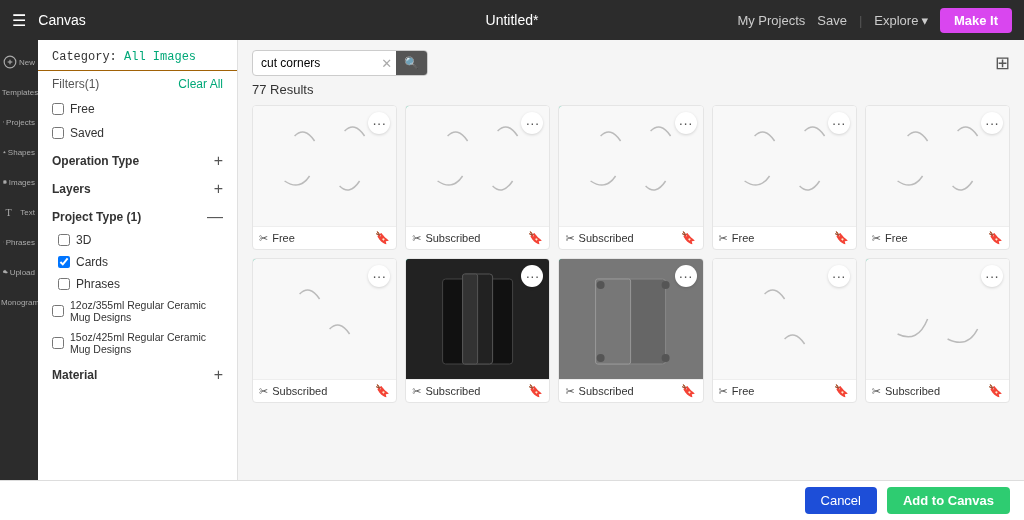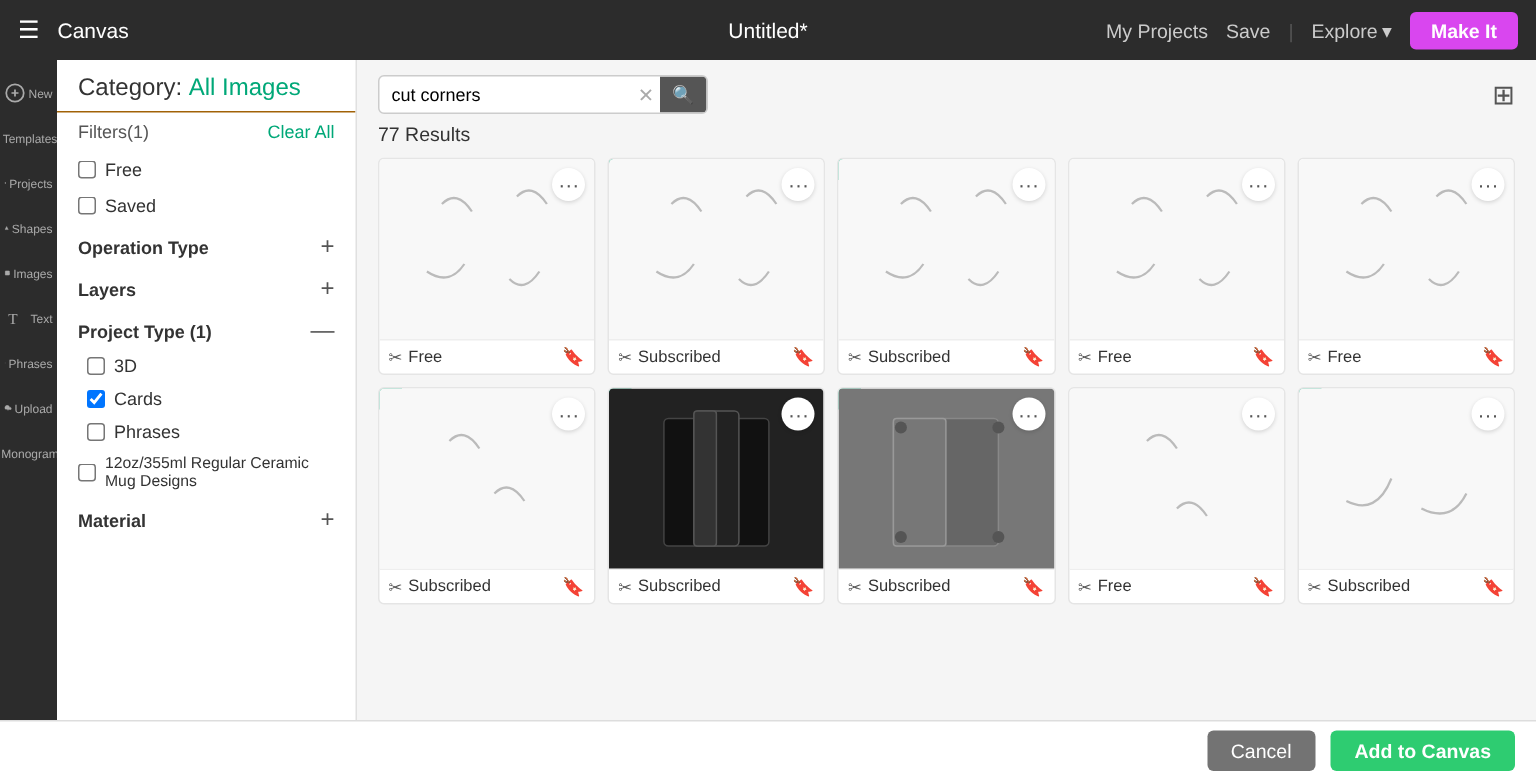--- a/index.html
+++ b/index.html
@@ -51,22 +51,23 @@
       width: 200px;
       background: #fff;
       border-right: 1px solid #e0e0e0;
       display: flex;
       flex-direction: column;
       overflow-y: auto;
       flex-shrink: 0;
     }
     .filter-sidebar-header {
       padding: 10px 14px 6px;
-      font-size: 16px;
+      font-size: 12px;
       color: #333;
+      font-family: Liberation Mono, monospace;
     }
     .filter-sidebar-header .cat-label { color: #333; }
     .filter-sidebar-header .cat-value { color: #00a878; font-weight: 500; }
     .filter-row {
       display: flex; justify-content: space-between;
       padding: 6px 14px;
       border-top: 1px solid #a16207;
     }
     .filter-clear { font-size: 12px; color: #00a878; cursor: pointer; }
     .filter-count { font-size: 12px; color: #555; }
@@ -95,21 +96,21 @@
       display: flex;
       flex-direction: column;
       overflow: hidden;
     }
     .search-bar-row {
       display: flex; align-items: center; justify-content: space-between;
       padding: 10px 14px 6px;
     }
     .search-input-wrap {
       display: flex; align-items: center; border: 1px solid #ccc; border-radius: 4px;
-      background: #fff; overflow: hidden; width: 220px;
+      background: #fff; overflow: hidden; width: 176px;
     }
     .search-input-wrap input {
       border: none; outline: none; font-size: 12px; padding: 5px 8px; width: 100%; background: transparent;
     }
     .search-input-wrap .clear-btn { color: #aaa; font-size: 13px; padding: 0 4px; cursor: pointer; }
     .search-input-wrap .search-btn {
       background: #555; color: #fff; border: none; padding: 5px 8px; cursor: pointer; font-size: 12px;
     }
     .grid-toggle { cursor: pointer; color: #555; font-size: 18px; }
     .results-count { padding: 0 14px 8px; font-size: 13px; color: #333; font-weight: 500; }
@@ -168,21 +169,21 @@
       border-top: 1px solid #ddd;
       height: 40px;
       display: flex;
       align-items: center;
       justify-content: flex-end;
       padding: 0 14px;
       gap: 10px;
       flex-shrink: 0;
     }
     .btn-cancel {
-      background: #737373; color: #fff; border: none; border-radius: 4px;
+      background: #1d4ed8; color: #fff; border: none; border-radius: 4px;
       padding: 6px 16px; font-size: 13px; cursor: pointer;
     }
     .btn-add-canvas {
       background: #2ecc71; color: #fff; border: none; border-radius: 4px;
       padding: 6px 16px; font-size: 13px; font-weight: 600; cursor: pointer;
     }
 
     .scrollbar-thin::-webkit-scrollbar { width: 4px; }
     .scrollbar-thin::-webkit-scrollbar-thumb { background: #ccc; border-radius: 2px; }
   </style>
@@ -314,20 +315,24 @@
       <label for="cb-cards">Cards</label>
     </div>
     <div class="tree-item">
       <input type="checkbox" id="cb-phrases" style="">
       <label for="cb-phrases">Phrases</label>
     </div>
     <div class="tree-item" style="padding-left:14px;">
       <input type="checkbox" id="cb-mug1" style="">
       <label for="cb-mug1" class="small" style="font-size:10.5px;">12oz/355ml Regular Ceramic Mug Designs</label>
     </div>
+    <div class="tree-item" style="padding-left:14px;">
+      <input type="checkbox" id="cb-mug2" style="">
+      <label for="cb-mug2" class="small" style="font-size:10.5px;">15oz/425ml Regular Ceramic Mug Designs</label>
+    </div>
     <div class="section-header">
       <span class="section-title">Material</span>
       <span class="section-btn">+</span>
     </div>
   </div>
 
   <div class="content-area">
     <div class="search-bar-row">
       <div class="search-input-wrap">
         <input type="text" value="cut corners" placeholder="cut corners" style="">

